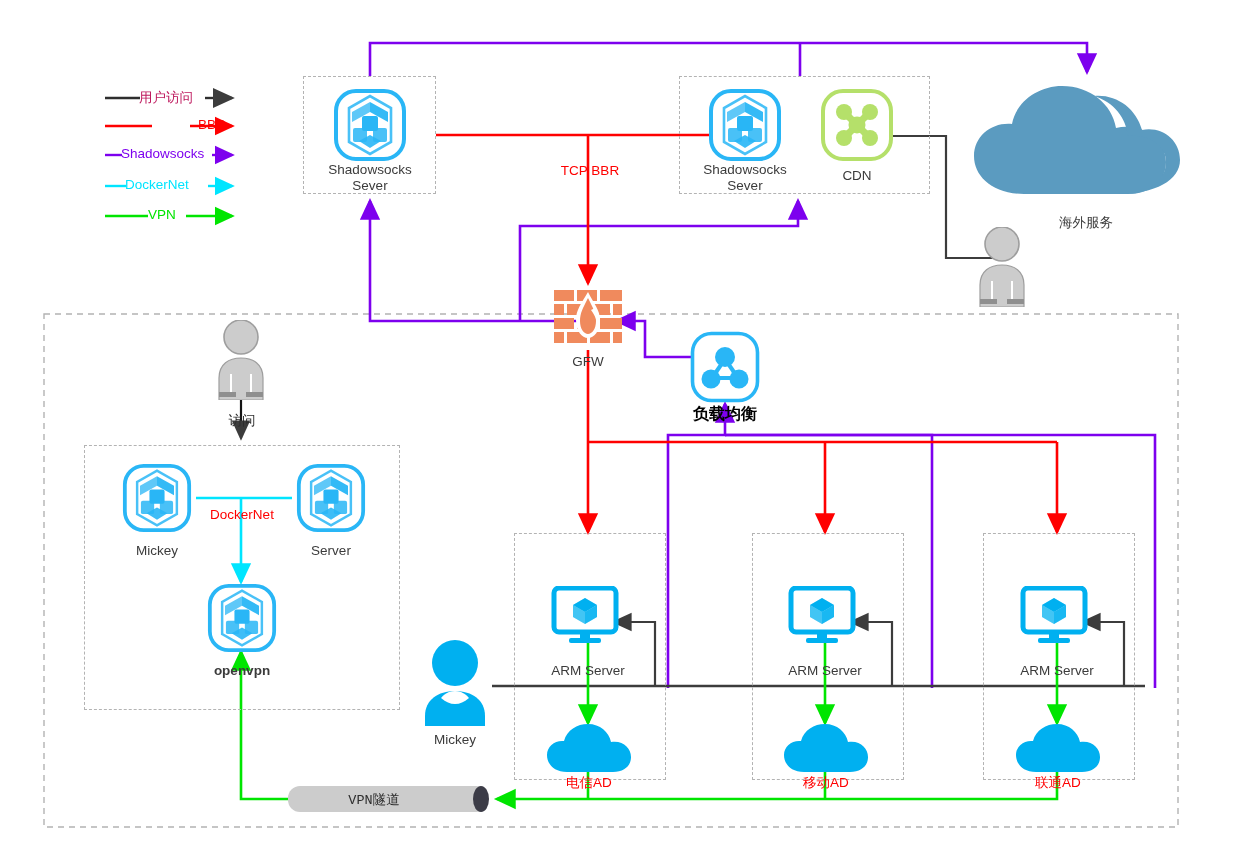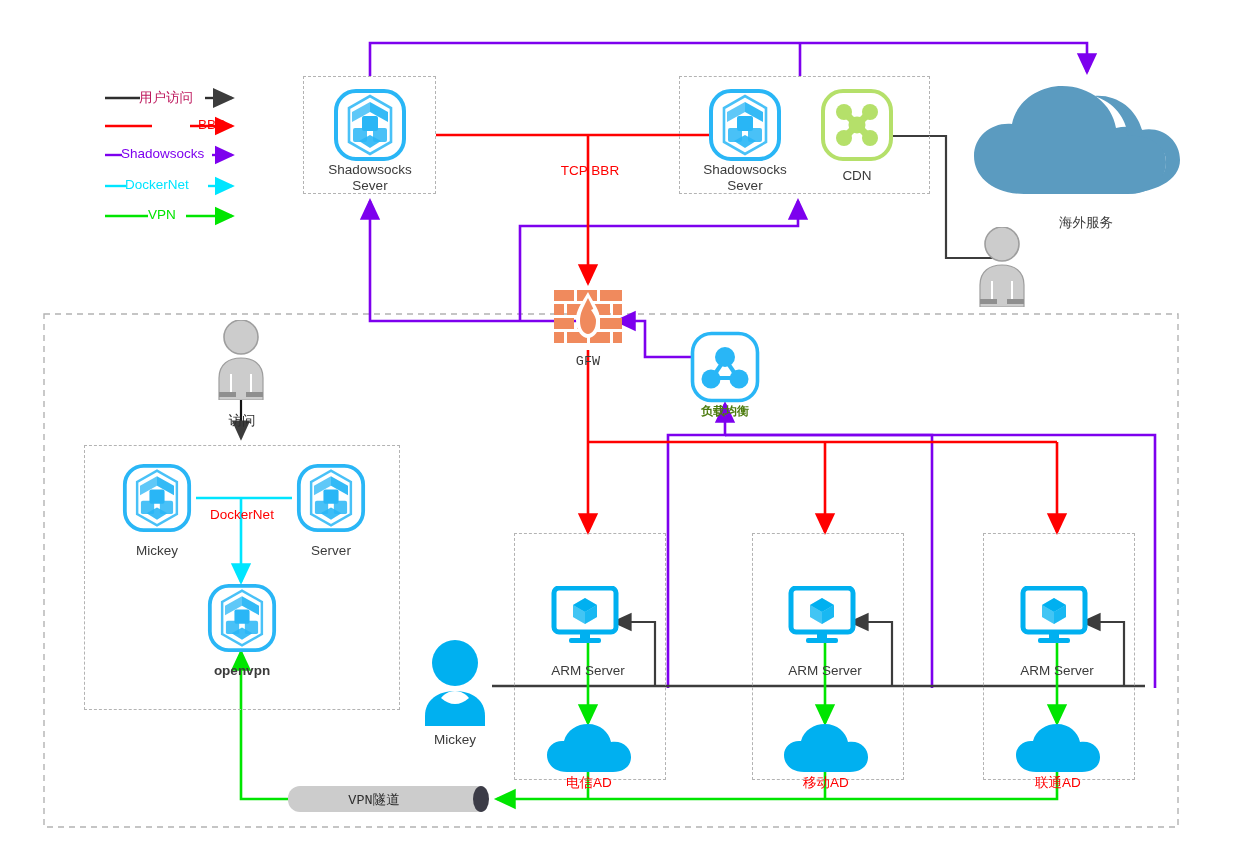--- a/index.html
+++ b/index.html
@@ -2,21 +2,21 @@
 <html><head>
 <meta charset="utf-8">
 <style>
   html,body{margin:0;padding:0;background:#ffffff;}
   body{width:1233px;height:859px;font-family:"Liberation Sans","DejaVu Sans",sans-serif;overflow:hidden;position:relative;}
   #stage{position:relative;width:1233px;height:859px;}
   svg#wires{position:absolute;left:0;top:0;width:1233px;height:859px;}
   .node{position:absolute;}
   .lbl{position:absolute;text-align:center;font-size:13.5px;color:#3b3b3b;white-space:nowrap;line-height:1.15;}
   .lbl.red{color:#ff0000;}
-  .lbl.blue{color:#4d7c0f;font-weight:bold;font-size:12px;}
+  .lbl.blue{color:#000000;font-weight:bold;font-size:16px;}
   .lbl.dark{color:#2e2e2e;}
   .legend-txt{position:absolute;font-size:13.5px;white-space:nowrap;}
   .dbox{position:absolute;border:1.4px dashed #b3b3b3;box-sizing:border-box;}
   .tunnel{position:absolute;background:#cccccc;border-radius:12px;box-sizing:border-box;}
   .tunnel-label{position:absolute;font-size:13.5px;color:#2e2e2e;text-align:center;white-space:nowrap;}
   .tunnel-cap{position:absolute;background:#3c3c47;border-radius:50%;}
 </style>
 </head>
 <body>
 
@@ -205,21 +205,21 @@
         <rect x="0" y="42" width="10" height="11"></rect>
         <rect x="13" y="42" width="20" height="11"></rect>
         <rect x="36" y="42" width="20" height="11"></rect>
         <rect x="59" y="42" width="9" height="11"></rect>
       </g>
       <path d="M34 2 C27 14 22 20 22 30 C22 41 28 48 34 48 C40 48 46 41 46 30 C46 20 40 14 34 2 Z" fill="#ffffff"></path>
       <path d="M34 8 C29 18 26 23 26 31 C26 39 30 44 34 44 C38 44 42 39 42 31 C42 23 39 18 34 8 Z" fill="#f08a5d"></path>
       <path d="M37 20 C42 27 44 32 42 38 C46 33 46 26 41 18 Z" fill="#ffffff"></path>
     </svg>
   </div>
-  <div class="lbl" style="left:548px;top:354px;width:80px;font-family:Liberation Mono, monospace;">GFW</div>
+  <div class="lbl" style="left:548px;top:354px;width:80px;">GFW</div>
 
   <div class="node" style="left:690px;top:331px;">
     <svg width="70" height="72" viewBox="0 0 70 72">
       <rect x="2.5" y="2.5" width="65" height="67" rx="19" fill="#fff" stroke="#29b6f6" stroke-width="3.6"></rect>
       <g stroke="#29b6f6" stroke-width="4" fill="none">
         <line x1="35" y1="28" x2="22" y2="47"></line>
         <line x1="35" y1="28" x2="48" y2="47"></line>
         <line x1="22" y1="47" x2="48" y2="47"></line>
       </g>
       <g fill="#29b6f6">

